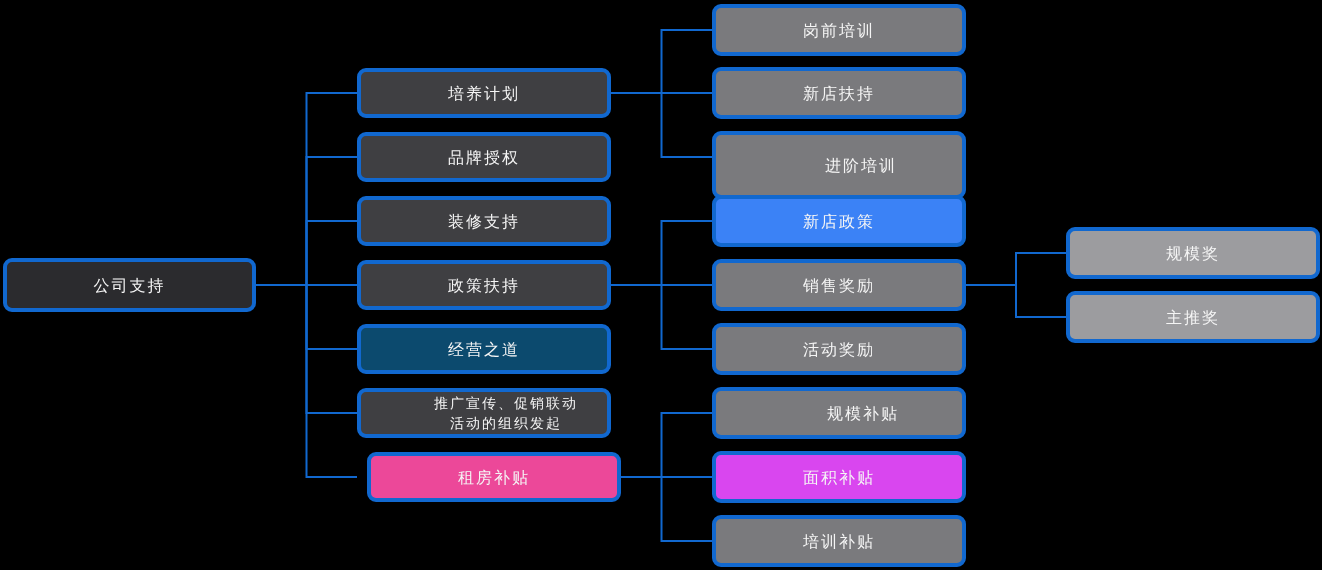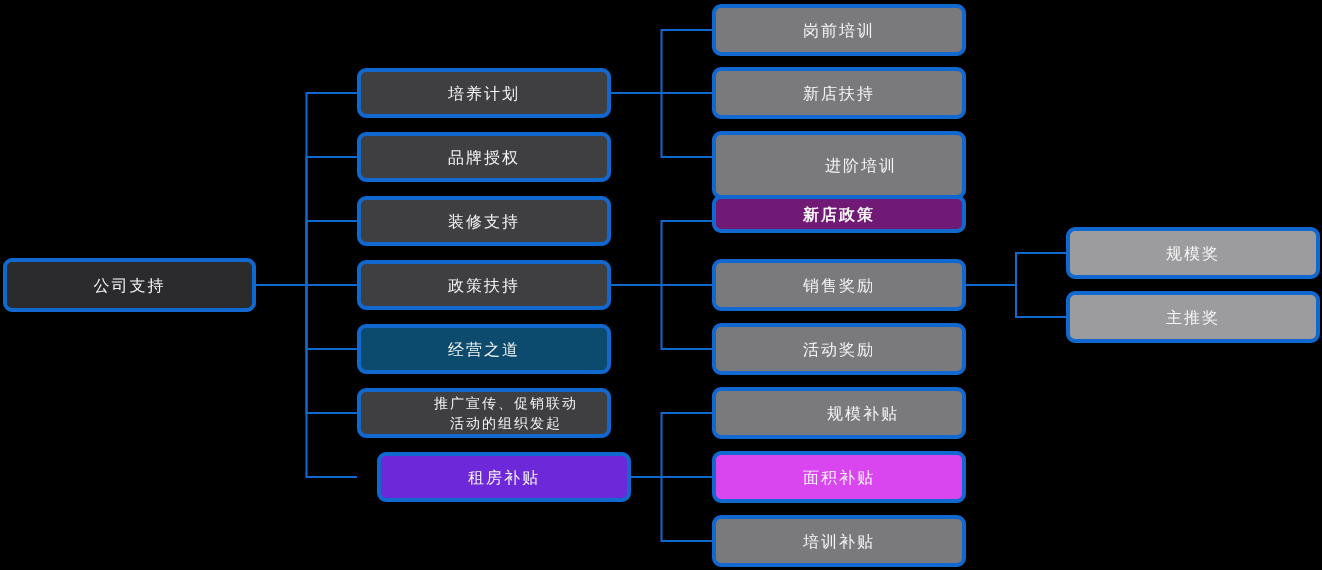--- a/index.html
+++ b/index.html
@@ -71,25 +71,25 @@
       <path d="M 966 285 H 1016 V 317 H 1066" fill="none" stroke="#1168cf" stroke-width="2"></path>
     </svg>
 <div class="node level-0" style="left: 3px; width: 253px; top: 258px; height: 54px; background: rgb(43, 43, 46); border-color: rgb(17, 104, 207); color: rgb(245, 245, 245);">公司支持</div>
     <div class="node level-1" style="left: 357px; width: 254px; top: 68px; height: 50px; background: rgb(63, 63, 66); border-color: rgb(17, 104, 207); color: rgb(245, 245, 245);">培养计划</div>
     <div class="node level-1" style="left: 357px; width: 254px; top: 132px; height: 50px; background: rgb(63, 63, 66); border-color: rgb(17, 104, 207); color: rgb(245, 245, 245);">品牌授权</div>
     <div class="node level-1" style="left: 357px; width: 254px; top: 260px; height: 50px; background: rgb(63, 63, 66); border-color: rgb(17, 104, 207); color: rgb(245, 245, 245);">政策扶持</div>
     <div class="node level-1" style="left: 357px; width: 254px; top: 196px; height: 50px; background: rgb(63, 63, 66); border-color: rgb(17, 104, 207); color: rgb(245, 245, 245);">装修支持</div>
     <div class="node level-1" style="left: 357px; width: 254px; top: 324px; height: 50px; background: #0c4a6e; border-color: rgb(17, 104, 207); color: rgb(245, 245, 245);">经营之道</div>
     <div class="node level-1 small-text" style="left: 357px; width: 254px; top: 388px; height: 50px; background: rgb(63, 63, 66); border-color: rgb(17, 104, 207); color: rgb(245, 245, 245);">推广宣传、促销联动
 活动的组织发起</div>
-    <div class="node level-1" style="left: 377px; width: 254px; top: 452px; height: 50px; background: #6d28d9; border-color: rgb(17, 104, 207); color: rgb(245, 245, 245);">租房补贴</div>
+    <div class="node level-1" style="left: 367px; width: 254px; top: 452px; height: 50px; background: #ec4899; border-color: rgb(17, 104, 207); color: rgb(245, 245, 245);">租房补贴</div>
     <div class="node level-2" style="left: 712px; width: 254px; top: 4px; height: 52px; background: rgb(122, 122, 125); border-color: rgb(17, 104, 207); color: rgb(245, 245, 245);">岗前培训</div>
     <div class="node level-2" style="left: 712px; width: 254px; top: 67px; height: 52px; background: rgb(122, 122, 125); border-color: rgb(17, 104, 207); color: rgb(245, 245, 245);">新店扶持</div>
     <div class="node level-2" style="left: 712px; width: 254px; top: 131px; height: 68px; background: rgb(122, 122, 125); border-color: rgb(17, 104, 207); color: rgb(245, 245, 245); padding-left: 44px;">进阶培训</div>
-    <div class="node level-2" style="left: 712px; width: 254px; top: 195px; height: 38px; background: #701a75; border-color: rgb(17, 104, 207); color: rgb(245, 245, 245); font-weight: bold;">新店政策</div>
+    <div class="node level-2" style="left: 712px; width: 254px; top: 195px; height: 52px; background: #3b82f6; border-color: rgb(17, 104, 207); color: rgb(245, 245, 245);">新店政策</div>
     <div class="node level-2" style="left: 712px; width: 254px; top: 259px; height: 52px; background: rgb(122, 122, 125); border-color: rgb(17, 104, 207); color: rgb(245, 245, 245);">销售奖励</div>
     <div class="node level-2" style="left: 712px; width: 254px; top: 323px; height: 52px; background: rgb(122, 122, 125); border-color: rgb(17, 104, 207); color: rgb(245, 245, 245);">活动奖励</div>
     <div class="node level-2" style="left: 712px; width: 254px; top: 387px; height: 52px; background: rgb(122, 122, 125); border-color: rgb(17, 104, 207); color: rgb(245, 245, 245); padding-left: 48px;">规模补贴</div>
     <div class="node level-2" style="left: 712px; width: 254px; top: 451px; height: 52px; background: #d946ef; border-color: rgb(17, 104, 207); color: rgb(245, 245, 245);">面积补贴</div>
     <div class="node level-2" style="left: 712px; width: 254px; top: 515px; height: 52px; background: rgb(122, 122, 125); border-color: rgb(17, 104, 207); color: rgb(245, 245, 245);">培训补贴</div>
     <div class="node level-3" style="left: 1066px; width: 254px; top: 227px; height: 52px; background: rgb(156, 156, 159); border-color: rgb(17, 104, 207); color: rgb(245, 245, 245);">规模奖</div>
     <div class="node level-3" style="left: 1066px; width: 254px; top: 291px; height: 52px; background: rgb(156, 156, 159); border-color: rgb(17, 104, 207); color: rgb(245, 245, 245);">主推奖</div>
   </div>
 
 </body></html>

